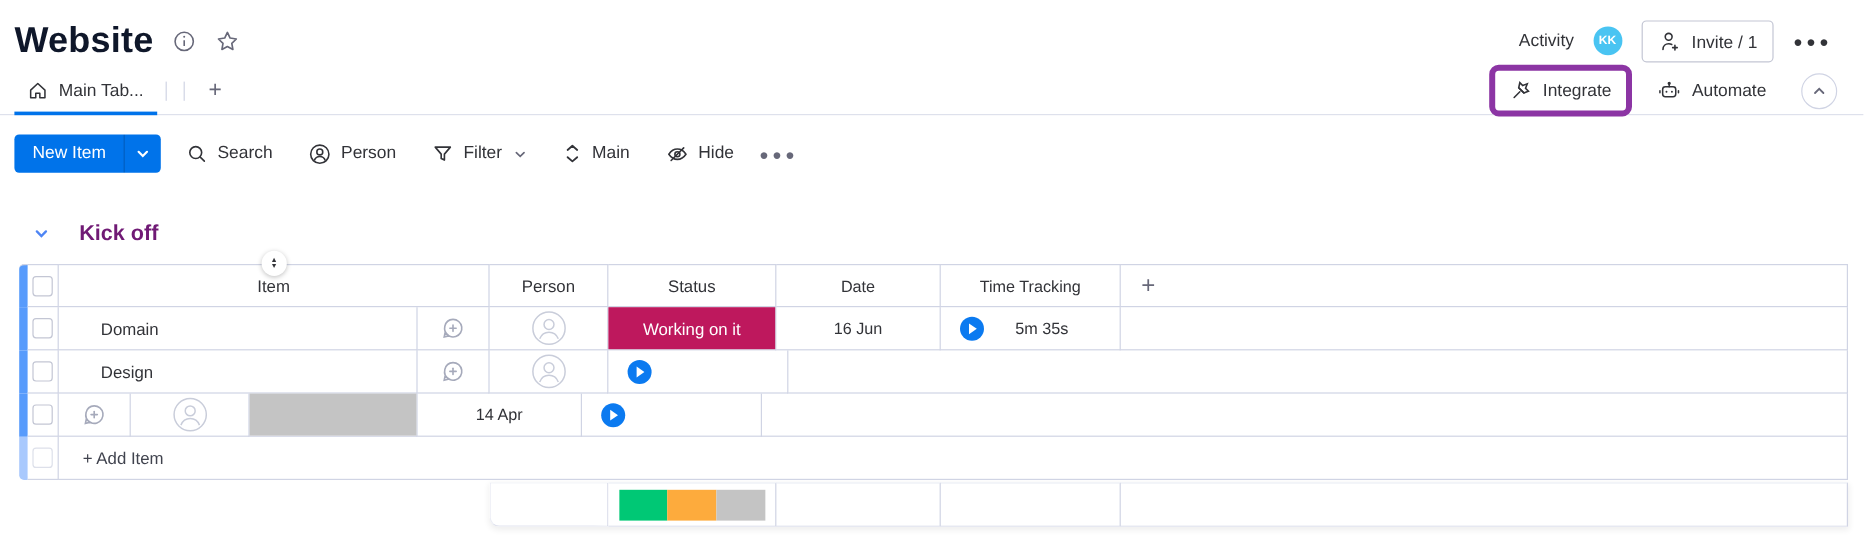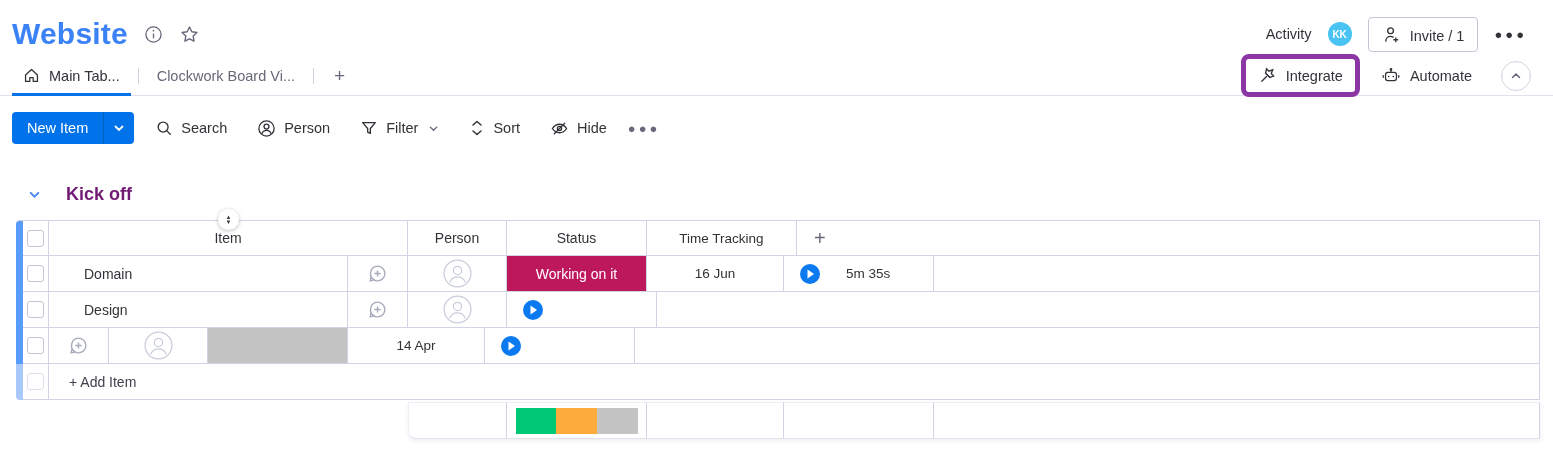--- a/index.html
+++ b/index.html
@@ -3,21 +3,21 @@
 <meta charset="utf-8">
 <style>
   * { box-sizing: border-box; margin: 0; padding: 0; }
   html,body { width:1553px; height:460px; background:#fff; overflow:hidden;
     font-family:"Liberation Sans", sans-serif; color:#323338; }
 
   
   .board-header { display:flex; justify-content:space-between; align-items:center;
     padding:12px 26px 0 12px; height:56px; }
   .header-left { display:flex; align-items:center; gap:16px; }
-  .board-title { font-size:30px; font-weight:600; color:#3b82f6; letter-spacing:.2px; }
+  .board-title { font-size:30px; font-weight:600; color:#0f172a; letter-spacing:.2px; }
   .hicon { display:inline-flex; align-items:center; color:#676879; cursor:pointer; }
   .header-right { display:flex; align-items:center; gap:16px; }
   .activity-label { font-size:14.5px; }
   .avatar { width:24px; height:24px; border-radius:50%; background:#49c4f2; color:#fff;
     font-size:10px; font-weight:700; display:flex; align-items:center; justify-content:center; }
   .invite-btn { display:flex; align-items:flex-end; gap:9px; border:1px solid #c3c6d4;
     border-radius:4px; background:#fff; padding:7px 13px; font-size:14.5px; color:#323338;
     font-family:inherit; cursor:pointer; }
   .dots { font-size:13px; letter-spacing:3px; color:#323338; cursor:pointer; }
 
@@ -138,23 +138,20 @@
   <div class="tabs">
     <div class="tab active">
       <span>
         <svg width="17" height="17" viewBox="0 0 20 20" fill="none" stroke="#323338" stroke-width="1.5" stroke-linejoin="round">
           <path d="M3 9.5L10 3l7 6.5V17h-5v-4.5H8V17H3z"></path>
         </svg>
       </span>
       <span>Main Tab...</span>
     </div>
     <span class="tab-divider"></span>
-    <div class="tab">
-      <span>Clockwork Board Vi...</span>
-    </div>
     <span class="tab-divider"></span>
     <span class="add-tab">+</span>
   </div>
   <div class="tab-actions">
     <div class="integrate-wrap">
       <button class="action-btn">
         <span>
           <svg width="19" height="19" viewBox="0 0 20 20" fill="none" stroke="#323338" stroke-width="1.4" stroke-linecap="round">
             <path d="M4 16l5-5"></path>
               <path d="M8 7.5L12.5 12"></path>
@@ -227,21 +224,21 @@
         </svg>
     </span>
   </button>
   <button class="tool-btn">
     <span>
       <svg width="16" height="18" viewBox="0 0 14 18" fill="none" stroke="#323338" stroke-width="1.5" stroke-linecap="round" stroke-linejoin="round">
           <polyline points="3,6 7,2.5 11,6"></polyline>
           <polyline points="3,12 7,15.5 11,12"></polyline>
         </svg>
     </span>
-    <span>Sort</span>
+    <span>Main</span>
   </button>
   <button class="tool-btn">
     <span>
       <svg width="19" height="19" viewBox="0 0 20 20" fill="none" stroke="#323338" stroke-width="1.4" stroke-linecap="round">
           <path d="M2.5 10s3-4.5 7.5-4.5S17.5 10 17.5 10s-3 4.5-7.5 4.5S2.5 10 2.5 10z"></path>
           <circle cx="10" cy="10" r="2.2"></circle>
           <line x1="4.5" y1="15.5" x2="15.5" y2="4.5"></line>
         </svg>
     </span>
     <span>Hide</span>
@@ -266,20 +263,21 @@
       </div>
 
     <div class="row hdr">
       <div class="cell c-strip"></div>
       <div class="cell c-check">
           <span class="checkbox"></span>
         </div>
       <div class="cell c-itemhdr">Item</div>
       <div class="cell c-person">Person</div>
       <div class="cell c-status">Status</div>
+      <div class="cell c-date">Date</div>
       <div class="cell c-time" style="justify-content:center;padding-left:0;">Time Tracking</div>
       <div class="cell c-plus">+</div>
     </div>
 
     <div class="row">
       <div class="cell c-strip"></div>
       <div class="cell c-check">
           <span class="checkbox"></span>
         </div>
       <div class="cell c-name">Domain</div>

